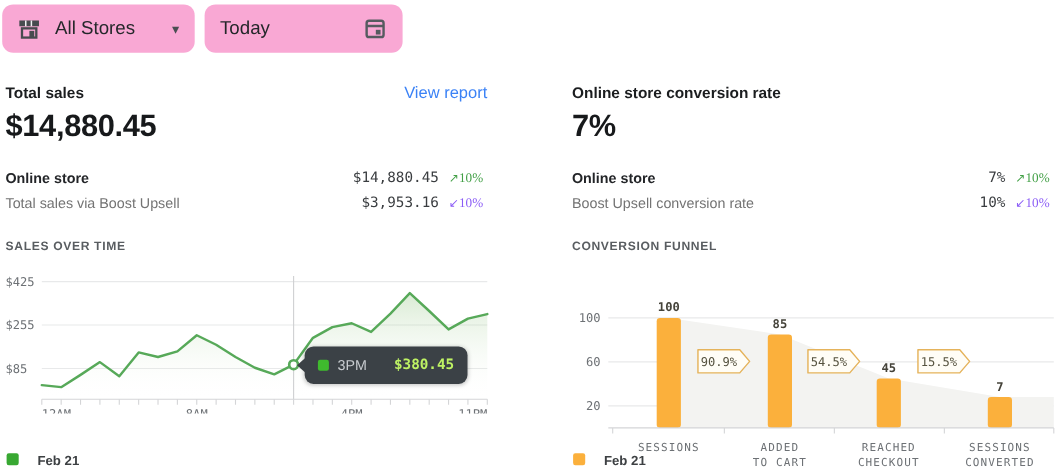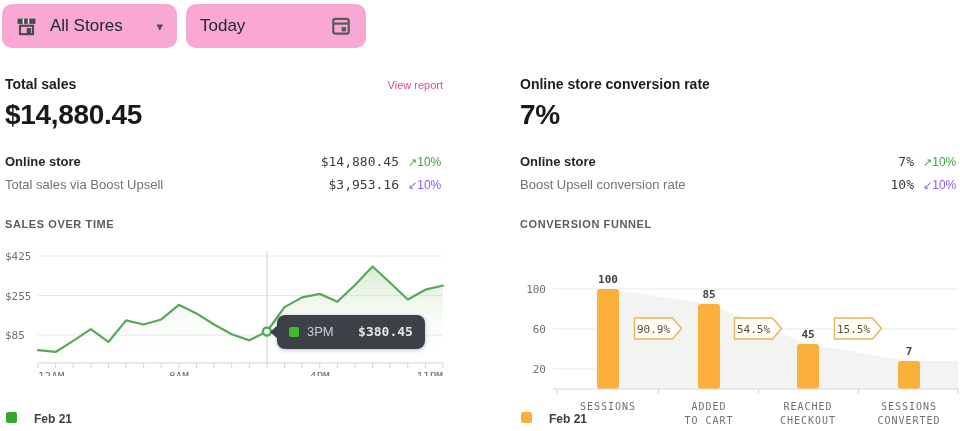--- a/index.html
+++ b/index.html
@@ -17,48 +17,48 @@
   .btn-label{font-size:17px;color:#24272a;}
   #store-btn .btn-label{margin-left:13px;}
   .caret{margin-left:auto;font-size:13px;color:#4a4e52;}
   .btn .right-icon{margin-left:auto;}
   
   .panel{position:absolute;top:70px;width:440px;height:361px;}
   #left-panel{left:5px;}
   #right-panel{left:520px;}
   .panel-hdr{position:absolute;top:6px;left:0;right:2px;display:flex;align-items:baseline;}
   .panel-title{font-size:14px;font-weight:700;color:#1b1d1f;}
-  .view-report{margin-left:auto;font-size:11px;color:#ec4899;text-decoration:none;cursor:pointer;}
+  .view-report{margin-left:auto;font-size:15px;color:#3b82f6;text-decoration:none;cursor:pointer;}
   .big-value{position:absolute;top:29px;left:0;font-size:28px;font-weight:700;color:#17191b;letter-spacing:-0.3px;}
   .metric-rows{position:absolute;top:80px;left:0;right:0;}
   .metric-row{display:flex;align-items:center;height:23px;}
   .metric-label{font-size:13px;color:#737373;}
   .metric-row.bold .metric-label{font-weight:700;color:#232528;}
   .metric-value{margin-left:auto;font-family:"DejaVu Sans Mono",monospace;font-size:13px;color:#3a3d40;}
-  .delta{width:46px;padding-left:9px;box-sizing:border-box;font-family:Liberation Sans, sans-serif;font-size:12px;white-space:nowrap;}
+  .delta{width:46px;padding-left:9px;box-sizing:border-box;font-family:Liberation Serif, serif;font-size:12px;white-space:nowrap;}
   .delta .arrow{font-size:11px;}
   .delta.up{color:#43a047;}
   .delta.down{color:#8b5cf6;}
   .section-title{position:absolute;top:148px;left:0;font-size:11px;font-weight:700;letter-spacing:0.6px;color:#595d61;}
   .chart-wrap{position:absolute;left:0;}
   #sales-chart{top:178px;width:440px;height:128px;}
   #funnel-chart{top:176px;width:440px;height:158px;margin-top:28px;}
   .legend{position:absolute;top:342px;left:1px;display:flex;align-items:flex-start;gap:17px;font-weight:bold;}
   .legend-swatch{width:11px;height:11px;border-radius:2px;}
   .legend-label{font-size:12px;color:#3d4043;}
   
   #tooltip{position:absolute;width:148px;height:34px;background:#3b4146;border-radius:8px;
            display:flex;align-items:center;padding:0 12px;box-sizing:border-box;
            box-shadow:0 1px 4px rgba(0,0,0,0.25);z-index:5;}
   #tooltip::before{content:"";position:absolute;left:-7px;top:10px;width:0;height:0;
            border-top:7px solid transparent;border-bottom:7px solid transparent;
            border-right:8px solid #3b4146;}
   .tip-swatch{width:10px;height:10px;border-radius:2px;flex:none;}
   .tip-label{margin-left:8px;font-family:Liberation Sans, sans-serif;font-size:13px;color:#c8ccd0;}
-  .tip-value{margin-left:auto;font-family:"DejaVu Sans Mono",monospace;font-size:13px;font-weight:700;color:#e5e5e5;}
+  .tip-value{margin-left:auto;font-family:"DejaVu Sans Mono",monospace;font-size:13px;font-weight:700;color:#bef264;}
   
   .ylab,.xlab{font-family:"DejaVu Sans Mono",monospace;font-size:11px;fill:#6d7175;}
   .catlab{font-family:"DejaVu Sans Mono",monospace;font-size:10px;fill:#6d7175;letter-spacing:1px;}
   .barval{font-family:"DejaVu Sans Mono",monospace;font-size:11px;font-weight:700;fill:#45433a;}
   .badgetext{font-family:"DejaVu Sans Mono",monospace;font-size:11px;fill:#55523f;}
   .grid{stroke:#e8e9ea;stroke-width:1;}
   .axis,.tick{stroke:#d4d5d7;stroke-width:1;}
   .hoverline{stroke:#cfd0d2;stroke-width:1;}
   svg{display:block;}
 </style>

